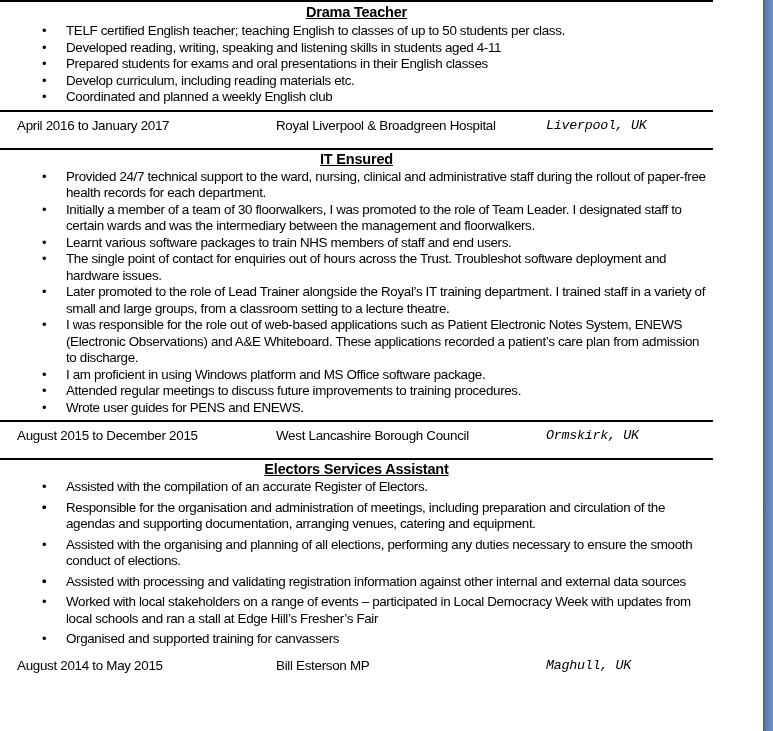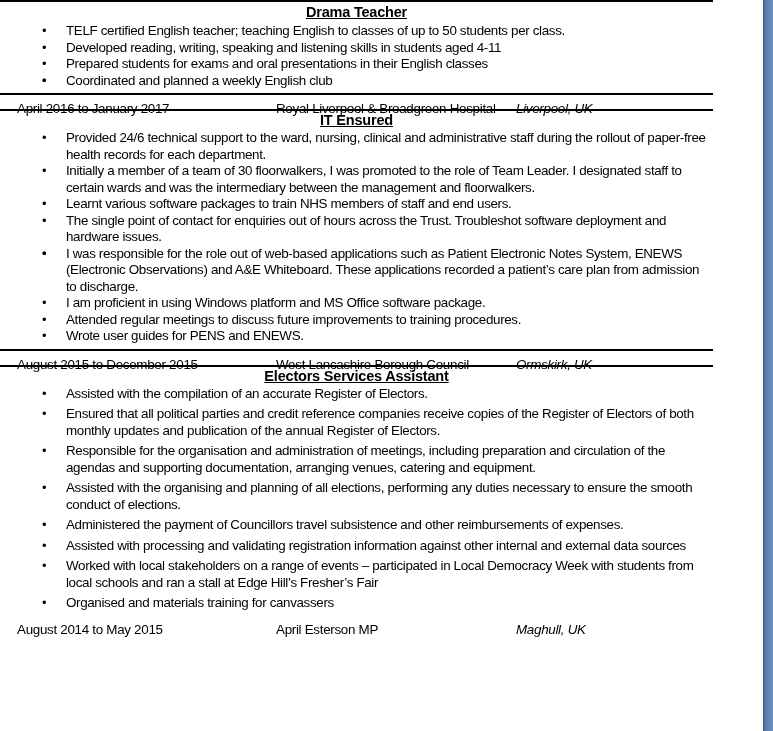--- a/index.html
+++ b/index.html
@@ -28,85 +28,85 @@
   ul.bullets { margin: 0; padding: 0; list-style: none; }
   ul.bullets li {
     position: relative; padding-left: 66px; padding-right: 6px;
     font-size: 13.4px; line-height: 16.5px; letter-spacing: -0.35px;
   }
   ul.bullets li .dot {
     position: absolute; left: 42px; top: 0; font-size: 13px;
   }
   ul.spaced li { margin-bottom: 4px; }
   .job-head {
-    position: relative; height: 14px; font-size: 13.4px; letter-spacing: -0.3px;
+    position: relative; height: 36px; font-size: 13.4px; letter-spacing: -0.3px;
   }
   .job-head span { position: absolute; top: 6px; }
   .job-head .dates { left: 17px; }
   .job-head .company { left: 276px; }
-  .job-head .location { left: 516px; font-style: italic; }
+  .job-head .location { left: 546px; font-style: italic; font-family: Liberation Mono, monospace; }
 </style>
 </head>
 <body>
 
 <div class="page">
   <div class="content">
 
     <div class="rule"></div>
 
     <div class="job-title" style="margin-top:1px;">Drama Teacher</div>
     <ul class="bullets" style="margin-top:1px;">
       <li><span class="dot">•</span><span>TELF certified English teacher; teaching English to classes of up to 50 students per class.</span></li>
       <li><span class="dot">•</span><span>Developed reading, writing, speaking and listening skills in students aged 4-11</span></li>
       <li><span class="dot">•</span><span>Prepared students for exams and oral presentations in their English classes</span></li>
-      <li><span class="dot">•</span></li>
+      <li><span class="dot">•</span><span>Develop curriculum, including reading materials etc.</span></li>
       <li><span class="dot">•</span><span>Coordinated and planned a weekly English club</span></li>
     </ul>
 
     <div class="rule" style="margin-top:4px;"></div>
     <div class="job-head">
       <span class="dates">April 2016 to January 2017</span>
       <span class="company">Royal Liverpool &amp; Broadgreen Hospital</span>
       <span class="location">Liverpool, UK</span>
     </div>
     <div class="rule"></div>
 
     <div class="job-title">IT Ensured</div>
     <ul class="bullets">
-      <li><span class="dot">•</span><span>Provided 24/6 technical support to the ward, nursing, clinical and administrative staff during the rollout of paper-free health records for each department.</span></li>
+      <li><span class="dot">•</span><span>Provided 24/7 technical support to the ward, nursing, clinical and administrative staff during the rollout of paper-free health records for each department.</span></li>
       <li><span class="dot">•</span><span>Initially a member of a team of 30 floorwalkers, I was promoted to the role of Team Leader. I designated staff to certain wards and was the intermediary between the management and floorwalkers.</span></li>
       <li><span class="dot">•</span><span>Learnt various software packages to train NHS members of staff and end users.</span></li>
       <li><span class="dot">•</span><span>The single point of contact for enquiries out of hours across the Trust. Troubleshot software deployment and hardware issues.</span></li>
-      <li><span class="dot">•</span></li>
+      <li><span class="dot">•</span><span>Later promoted to the role of Lead Trainer alongside the Royal’s IT training department. I trained staff in a variety of small and large groups, from a classroom setting to a lecture theatre.</span></li>
       <li><span class="dot">•</span><span>I was responsible for the role out of web-based applications such as Patient Electronic Notes System, ENEWS (Electronic Observations) and A&amp;E Whiteboard. These applications recorded a patient’s care plan from admission to discharge.</span></li>
       <li><span class="dot">•</span><span>I am proficient in using Windows platform and MS Office software package.</span></li>
       <li><span class="dot">•</span><span>Attended regular meetings to discuss future improvements to training procedures.</span></li>
       <li><span class="dot">•</span><span>Wrote user guides for PENS and ENEWS.</span></li>
     </ul>
 
     <div class="rule" style="margin-top:4px;"></div>
     <div class="job-head">
       <span class="dates">August 2015 to December 2015</span>
       <span class="company">West Lancashire Borough Council</span>
       <span class="location">Ormskirk, UK</span>
     </div>
     <div class="rule"></div>
 
     <div class="job-title">Electors Services Assistant</div>
     <ul class="bullets spaced">
       <li><span class="dot">•</span><span>Assisted with the compilation of an accurate Register of Electors.</span></li>
-      <li><span class="dot">•</span><span>Ensured that all political parties and credit reference companies receive copies of the Register of Electors of both monthly updates and publication of the annual Register of Electors.</span></li>
+      <li><span class="dot">•</span></li>
       <li><span class="dot">•</span><span>Responsible for the organisation and administration of meetings, including preparation and circulation of the agendas and supporting documentation, arranging venues, catering and equipment.</span></li>
       <li><span class="dot">•</span><span>Assisted with the organising and planning of all elections, performing any duties necessary to ensure the smooth conduct of elections.</span></li>
-      <li><span class="dot">•</span><span>Administered the payment of Councillors travel subsistence and other reimbursements of expenses.</span></li>
+      <li><span class="dot">•</span></li>
       <li><span class="dot">•</span><span>Assisted with processing and validating registration information against other internal and external data sources</span></li>
-      <li><span class="dot">•</span><span>Worked with local stakeholders on a range of events – participated in Local Democracy Week with students from local schools and ran a stall at Edge Hill’s Fresher’s Fair</span></li>
-      <li><span class="dot">•</span><span>Organised and materials training for canvassers</span></li>
+      <li><span class="dot">•</span><span>Worked with local stakeholders on a range of events – participated in Local Democracy Week with updates from local schools and ran a stall at Edge Hill’s Fresher’s Fair</span></li>
+      <li><span class="dot">•</span><span>Organised and supported training for canvassers</span></li>
     </ul>
 
     <div class="job-head" style="">
       <span class="dates">August 2014 to May 2015</span>
-      <span class="company">April Esterson MP</span>
+      <span class="company">Bill Esterson MP</span>
       <span class="location">Maghull, UK</span>
     </div>
   </div>
 </div>
 <div class="side-bg"></div>
 
 </body></html>

